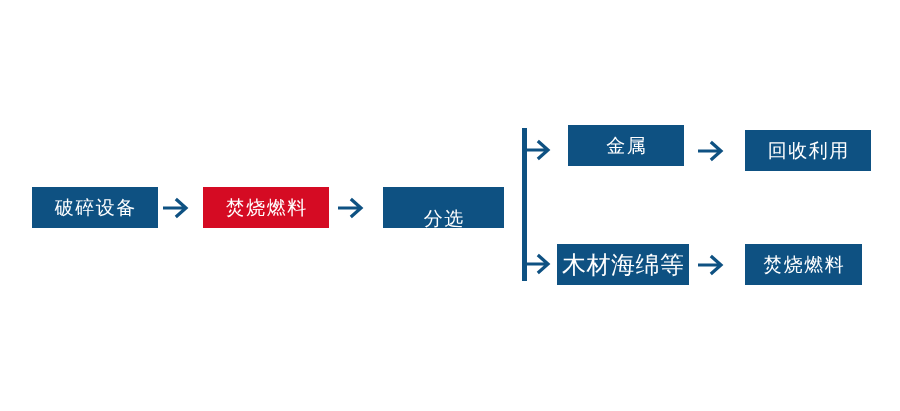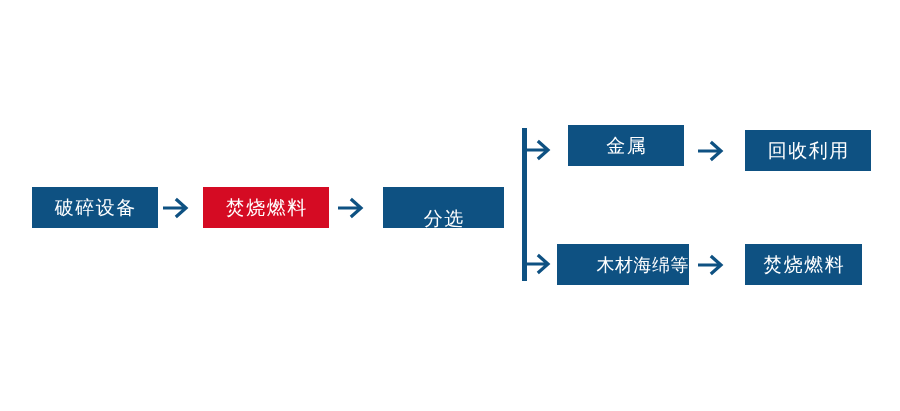--- a/index.html
+++ b/index.html
@@ -28,21 +28,21 @@
     color: #ffffff;
     font-size: 19px;
     letter-spacing: 1.5px;
     line-height: 1;
     white-space: nowrap;
     text-indent: 1.5px;
   }
   .node.blue { background: #0e5182; }
   .node.red  { background: #d50b23; }
 
-  .node.compact { font-size: 18px; letter-spacing: 0.5px; text-indent: 0.5px; justify-content: flex-end; }
+  .node.compact { font-size: 24px; letter-spacing: 0.5px; text-indent: 0.5px; }
 
   .arrow {
     position: absolute;
     width: 30px;
     height: 26px;
   }
   .arrow svg { display: block; width: 100%; height: 100%; }
 
   .branch-bar {
     position: absolute;

